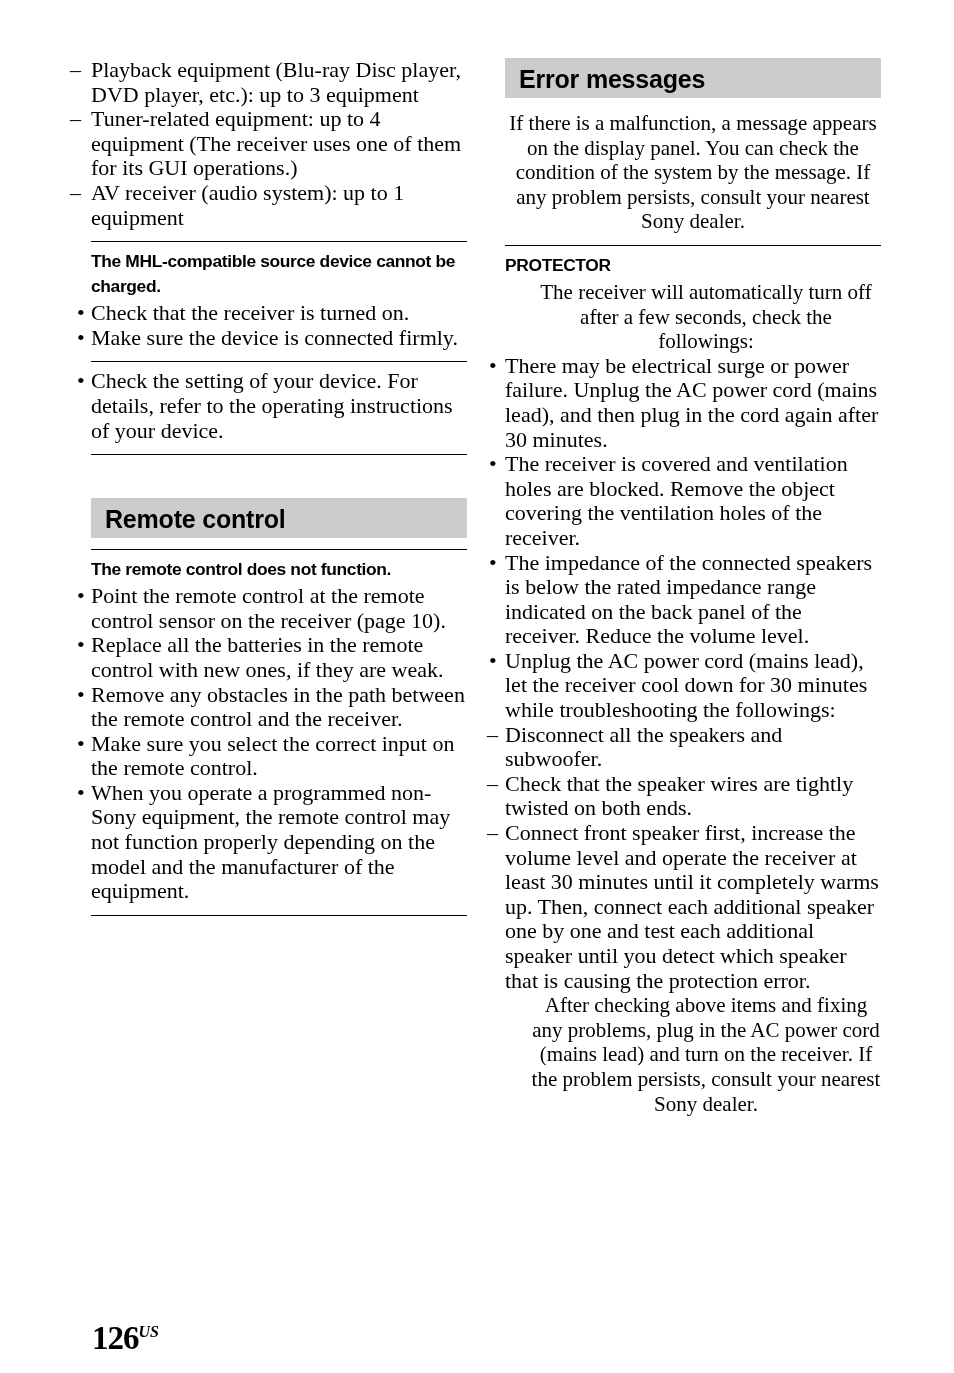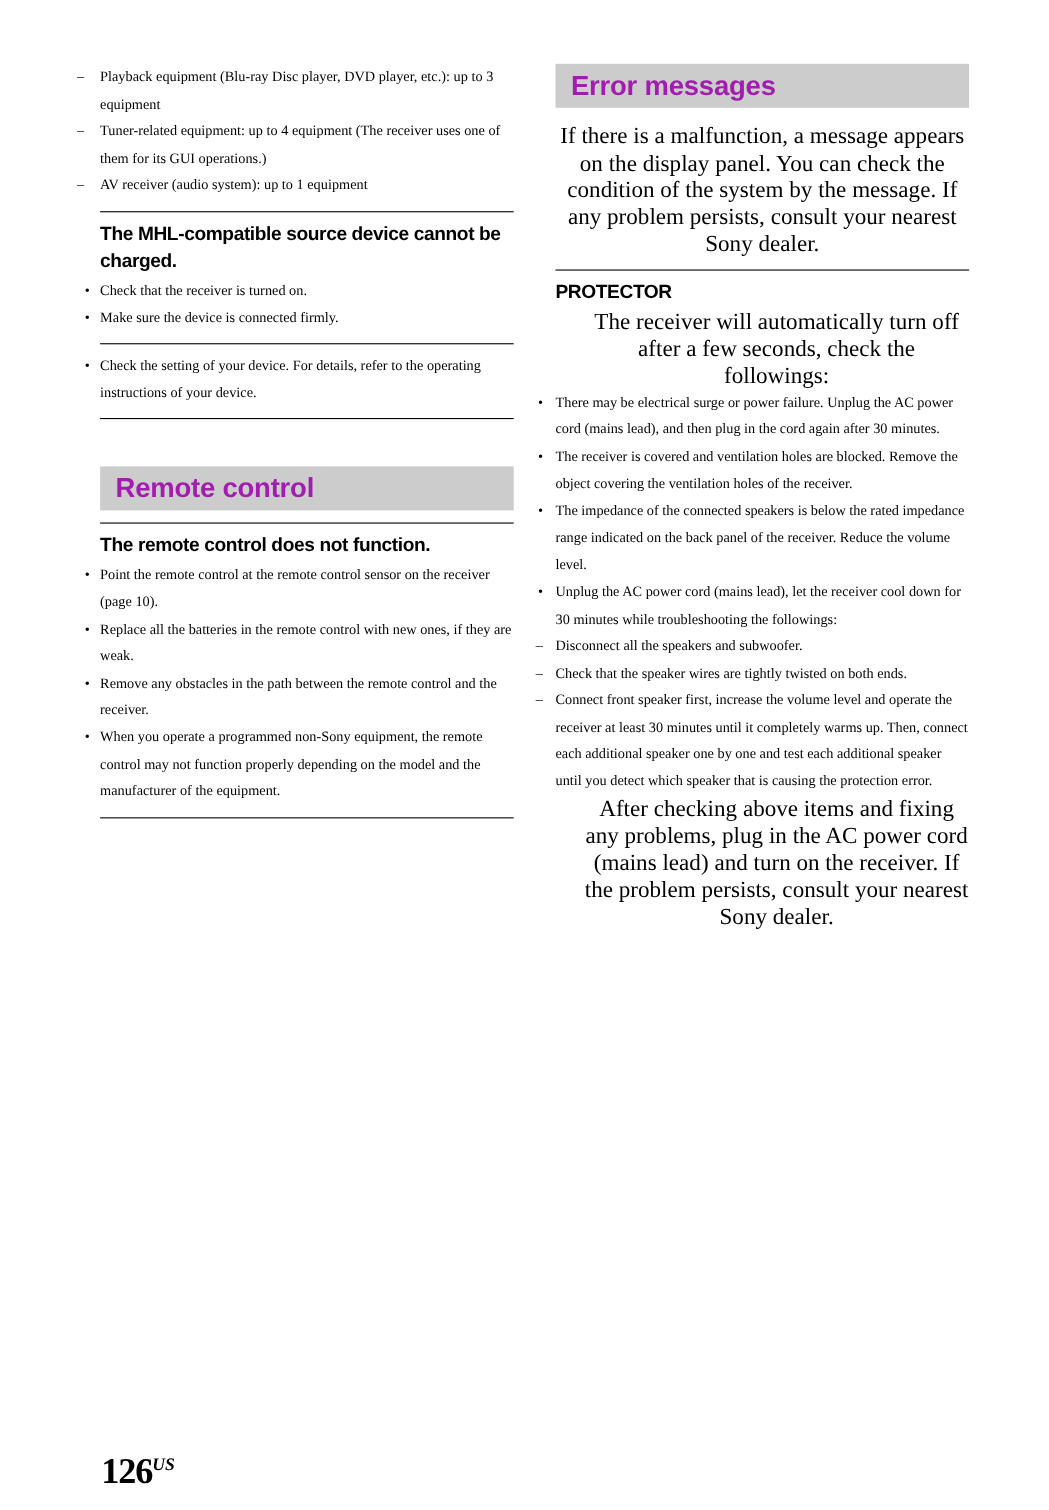--- a/index.html
+++ b/index.html
@@ -37,21 +37,21 @@
     line-height: 40px;
     padding: 0 0 0 14px;
     margin: 0 0 2px 0;
     box-sizing: border-box;
   }
   .section-band .section-title {
     font-family: "Liberation Sans", "DejaVu Sans", sans-serif;
     font-weight: bold;
     font-size: 25px;
     letter-spacing: -0.2px;
-    color: #a21caf;
+    color: #000000;
     display: inline-block;
     vertical-align: middle;
     line-height: normal;
   }
 
   
   .rule {
     border: 0;
     border-top: 1.6px solid #000;
     margin: 11px 0 7px 0;
@@ -81,21 +81,21 @@
 
   
   ul.bullets, ul.dashes {
     list-style: none;
     margin: 0;
     padding: 0;
   }
   ul.bullets > li,
   ul.dashes > li {
     position: relative;
-    font-size: 13px;
+    font-size: 22px;
     line-height: 24.6px;
     margin: 0;
   }
 
   
   .lvl1 { padding-left: 40px; }
   .lvl1 > li { padding-left: 0; }
   .lvl1 > li::before {
     content: "\2022";
     position: absolute;
@@ -184,20 +184,21 @@
     <div class="section-band">
       <span class="section-title">Remote control</span>
     </div>
 
     <hr class="rule">
     <div class="subhead">The remote control does not function.</div>
     <ul class="bullets lvl1">
       <li>Point the remote control at the remote control sensor on the receiver (page 10).</li>
       <li>Replace all the batteries in the remote control with new ones, if they are weak.</li>
       <li>Remove any obstacles in the path between the remote control and the receiver.</li>
+      <li>Make sure you select the correct input on the remote control.</li>
       <li>When you operate a programmed non-Sony equipment, the remote control may not function properly depending on the model and the manufacturer of the equipment.</li>
     </ul>
 
     <hr class="rule">
   </div>
 
   <div class="col col-right">
 
     <div class="section-band">
       <span class="section-title">Error messages</span>

